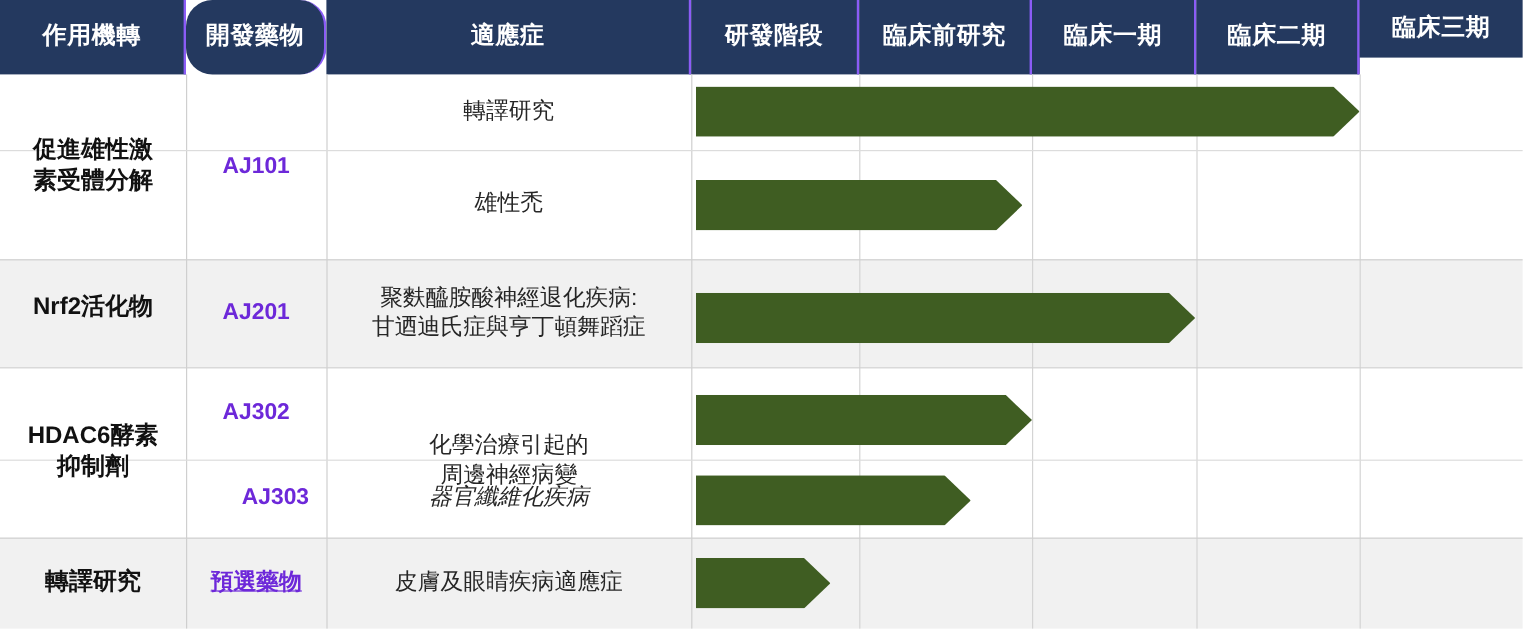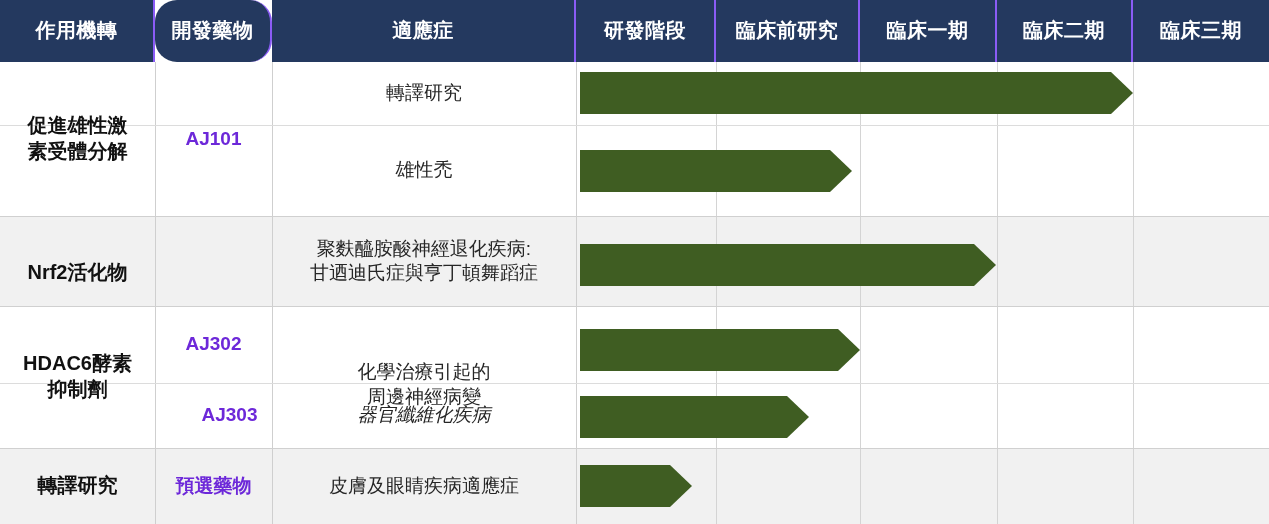--- a/index.html
+++ b/index.html
@@ -83,49 +83,50 @@
     <div class="band alt" style="top: 216px; height: 90px;"></div>
     <div class="band" style="top: 306px; height: 142px;"></div>
     <div class="band alt" style="top: 448px; height: 76px;"></div>
     <div class="cell hdr" style="left: 0px; top: 0px; width: 155px; height: 62px;">作用機轉</div>
     <div class="cell hdr" style="left: 155px; top: 0px; width: 117px; height: 62px; border-radius: 22px;">開發藥物</div>
     <div class="cell hdr" style="left: 272px; top: 0px; width: 304px; height: 62px;">適應症</div>
     <div class="cell hdr" style="left: 576px; top: 0px; width: 140px; height: 62px;">研發階段</div>
     <div class="cell hdr" style="left: 716px; top: 0px; width: 144px; height: 62px;">臨床前研究</div>
     <div class="cell hdr" style="left: 860px; top: 0px; width: 137px; height: 62px;">臨床一期</div>
     <div class="cell hdr" style="left: 997px; top: 0px; width: 136px; height: 62px;">臨床二期</div>
-    <div class="cell hdr last" style="left: 1133px; top: 0px; width: 136px; height: 62px;">臨床三期</div>
+    <div class="cell hdr last" style="left: 1133px; top: 0px; width: 136px; height: 48px;">臨床三期</div>
     <div class="vline strong" style="left: 155px; top: 62px; height: 462px;"></div>
     <div class="vline strong" style="left: 272px; top: 62px; height: 462px;"></div>
     <div class="vline strong" style="left: 576px; top: 62px; height: 462px;"></div>
     <div class="vline" style="left: 716px; top: 62px; height: 462px;"></div>
     <div class="vline" style="left: 860px; top: 62px; height: 462px;"></div>
     <div class="vline" style="left: 997px; top: 62px; height: 462px;"></div>
     <div class="vline" style="left: 1133px; top: 62px; height: 462px;"></div>
     <div class="hline" style="top: 125px;"></div>
     <div class="hline major" style="top: 216px;"></div>
     <div class="hline major" style="top: 306px;"></div>
     <div class="hline" style="top: 383px;"></div>
     <div class="hline major" style="top: 448px;"></div>
     <div class="cell moa" style="left: 0px; top: 62px; width: 155px; height: 154px;">
       <span>促進雄性激<br>素受體分解</span>
     </div>
-    <div class="cell moa" style="left: 0px; top: 228px; width: 155px; height: 90px;">
+    <div class="cell moa" style="left: 0px; top: 212px; width: 155px; height: 90px;">
       <span>Nrf2活化物</span>
     </div>
     <div class="cell moa" style="left: 0px; top: 306px; width: 155px; height: 142px;">
       <span>HDAC6酵素<br>抑制劑</span>
     </div>
     <div class="cell moa" style="left: 0px; top: 448px; width: 155px; height: 76px;">
       <span>轉譯研究</span>
     </div>
     <div class="cell drug" style="left: 155px; top: 62px; width: 117px; height: 154px;">AJ101</div>
+    <div class="cell drug" style="left: 155px; top: 216px; width: 117px; height: 90px;">AJ201</div>
     <div class="cell drug" style="left: 155px; top: 306px; width: 117px; height: 77px;">AJ302</div>
     <div class="cell drug" style="left: 171px; top: 383px; width: 117px; height: 65px;">AJ303</div>
-    <div class="cell drug" style="left: 155px; top: 448px; width: 117px; height: 76px;">預選藥物</div>
+    <div class="cell drug" style="left: 155px; top: 448px; width: 117px; height: 76px; text-decoration: underline;">預選藥物</div>
     <div class="cell indication" style="left: 272px; top: 62px; width: 304px; height: 63px;">
       <span>轉譯研究</span>
     </div>
     <div class="arrow" title="AJ101 — 尋常性痤瘡 — 臨床二期" style="left: 580px; top: 72px; width: 553px; height: 42px;"></div>
     <div class="cell indication" style="left: 272px; top: 125px; width: 304px; height: 91px;">
       <span>雄性禿</span>
     </div>
     <div class="arrow" title="AJ101 — 雄性禿 — 臨床前研究" style="left: 580px; top: 150px; width: 272px; height: 42px;"></div>
     <div class="cell indication" style="left: 272px; top: 216px; width: 304px; height: 90px;">
       <span>聚麩醯胺酸神經退化疾病:<br>甘迺迪氏症與亨丁頓舞蹈症</span>

